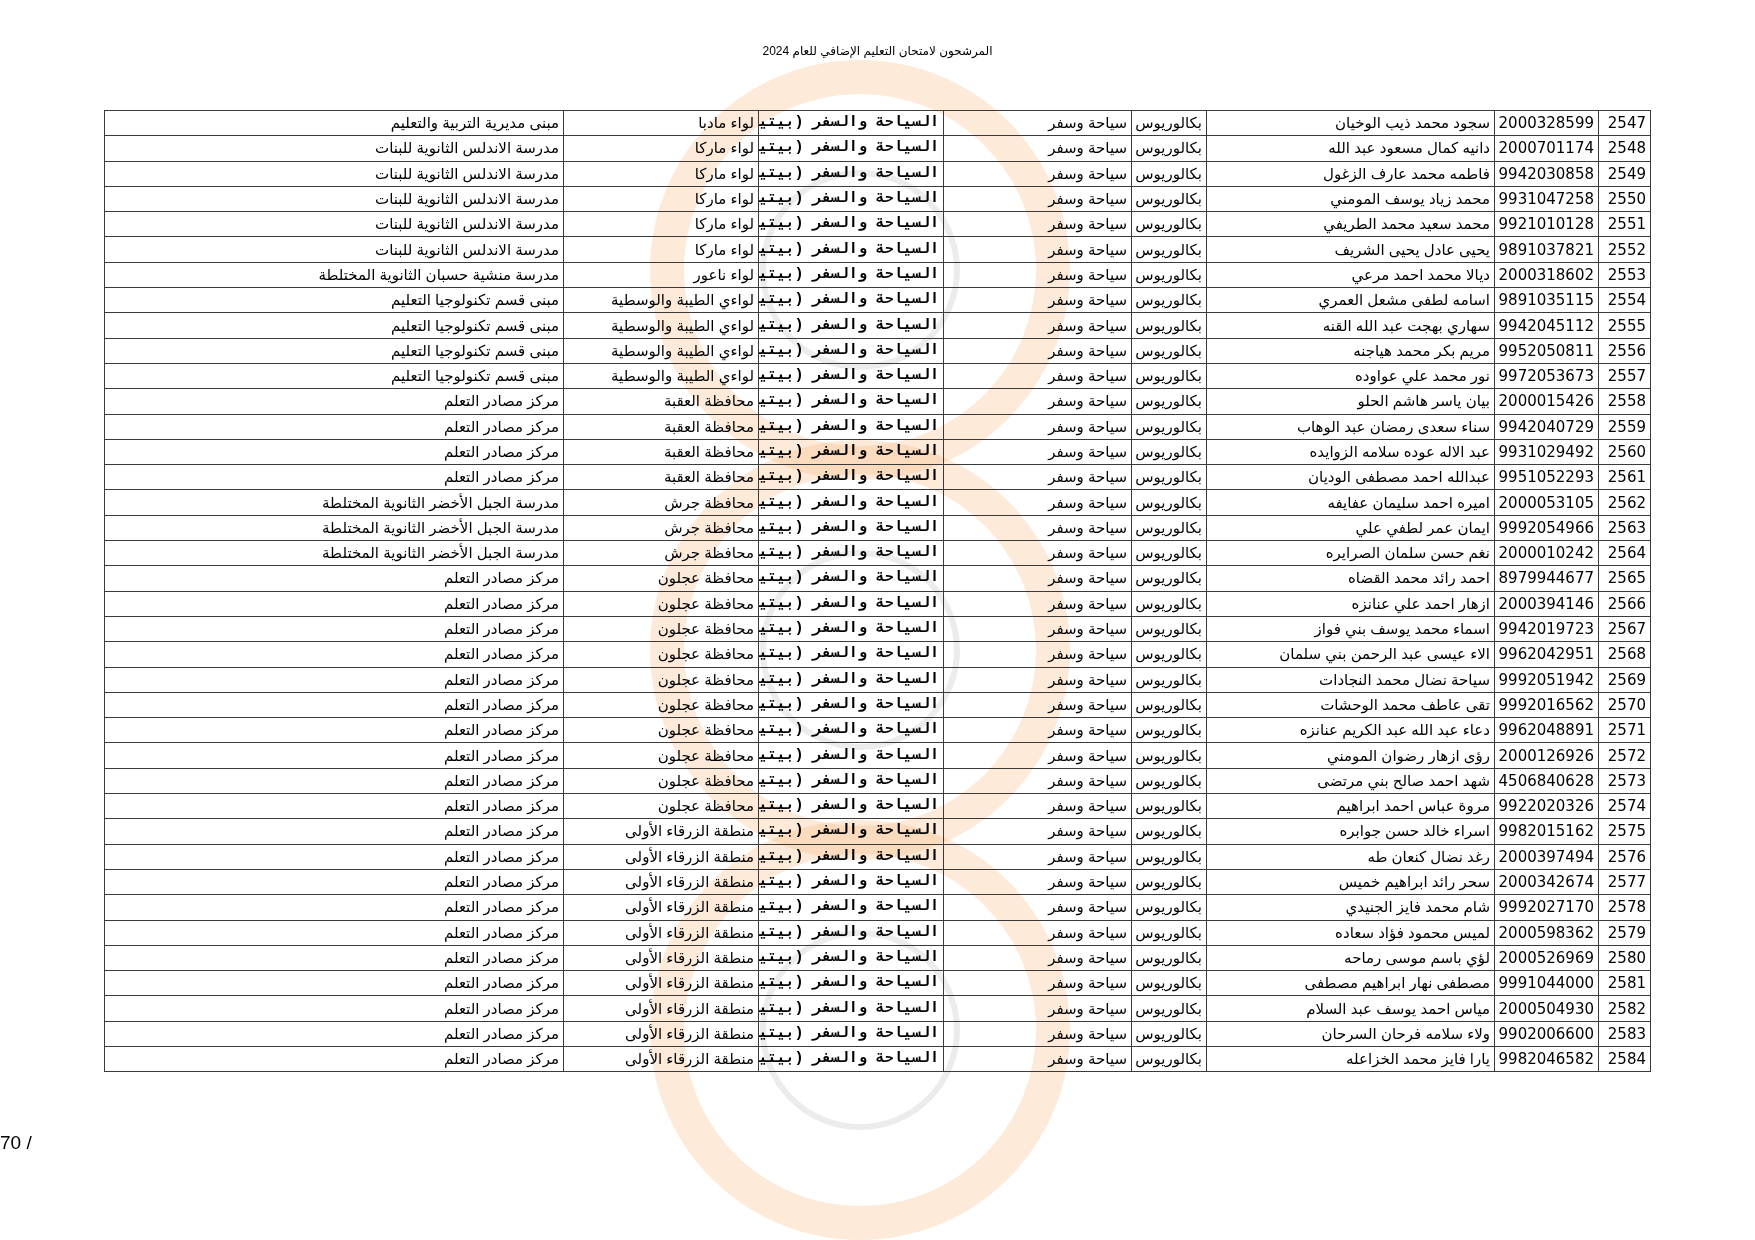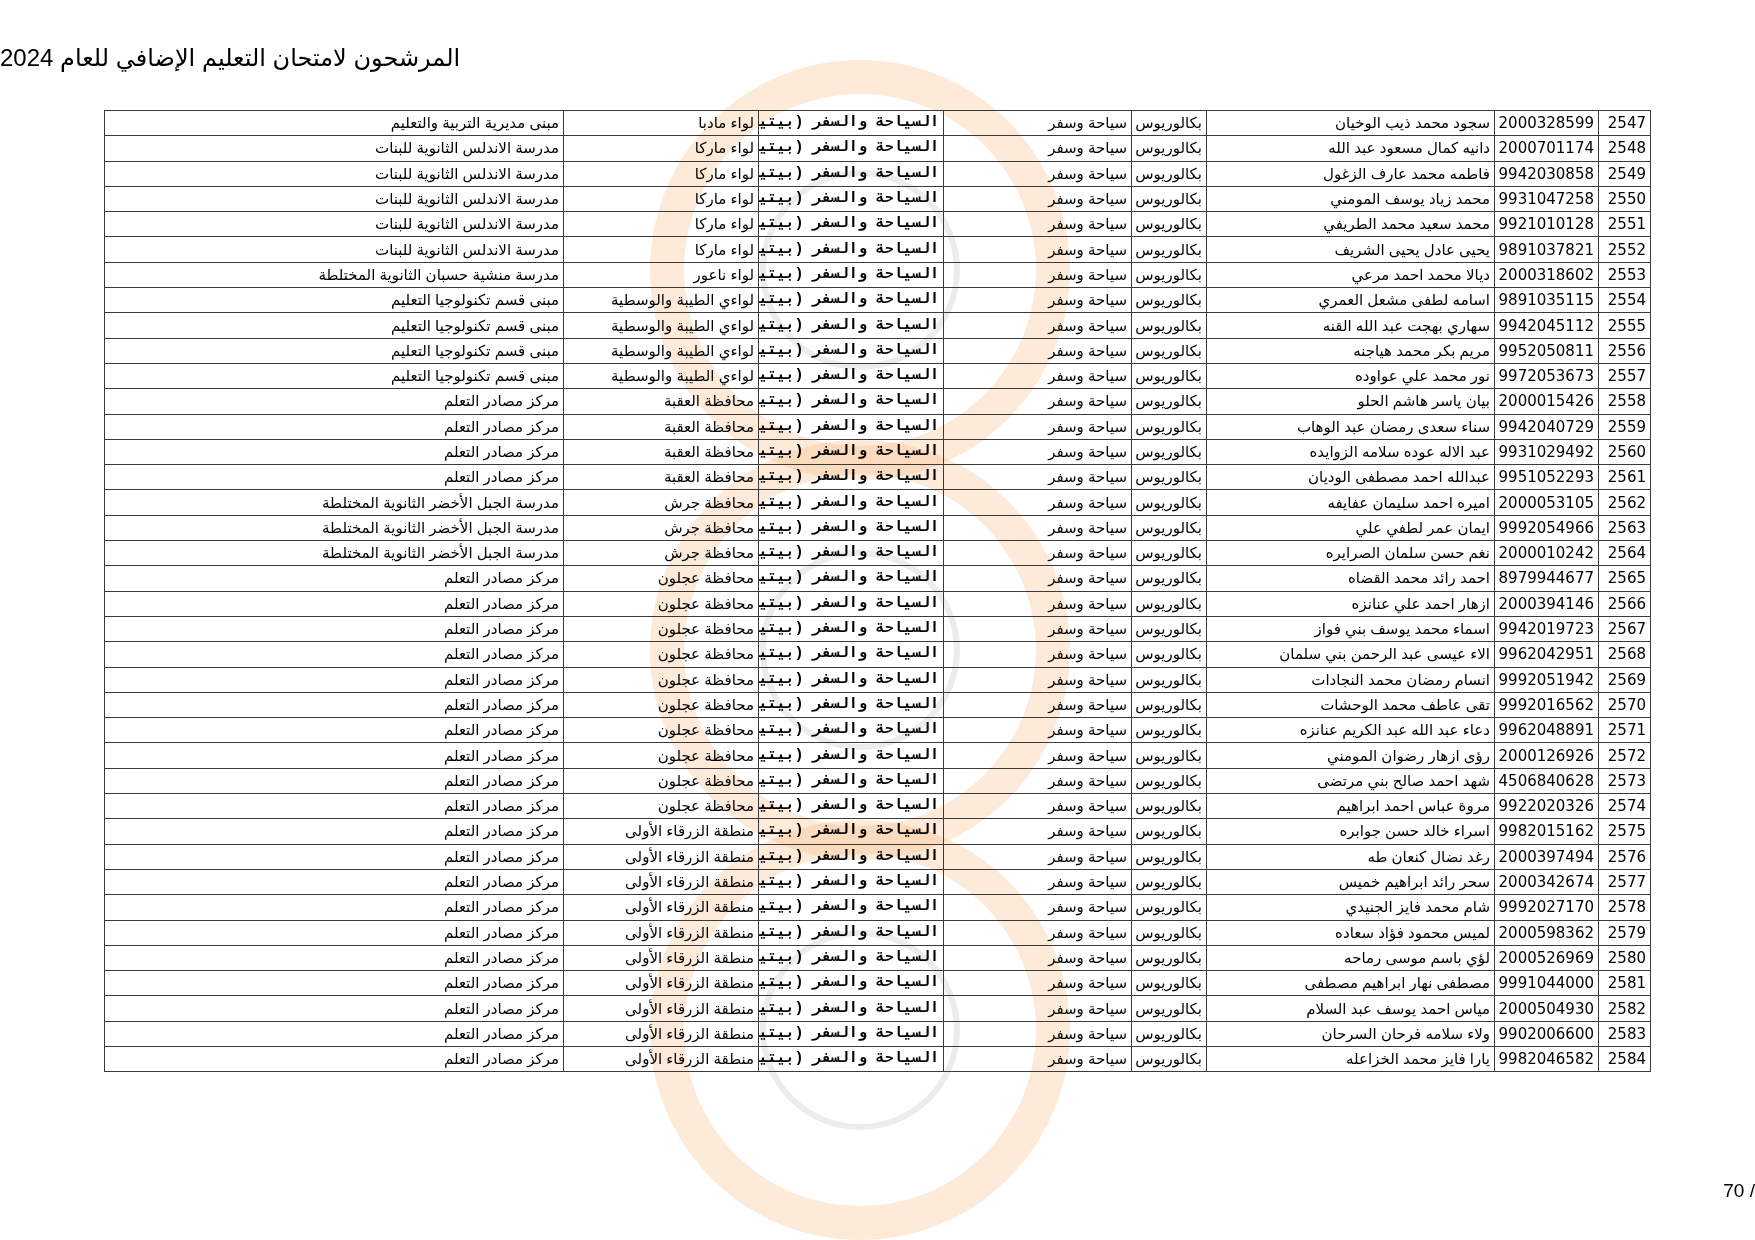--- a/index.html
+++ b/index.html
@@ -1,25 +1,25 @@
 <!DOCTYPE html>
 <html><head>
 <meta charset="utf-8">
 <style>
   html, body { margin:0; padding:0; background:#ffffff; }
   body { width:1755px; height:1240px; position:relative; overflow:hidden; font-family:"Liberation Sans", "DejaVu Sans", sans-serif; color:#000; }
-  .page-title { position:absolute; top:44px; left:0; width:1755px; text-align:left; font-size:24px; direction:rtl; }
+  .page-title { position:absolute; top:44px; left:0; width:1755px; text-align:center; font-size:12px; direction:rtl; }
   .watermark { position:absolute; pointer-events:none; z-index:0; }
   .wm-ring { border-radius:50%; border:34px solid rgba(247,178,120,0.28); box-sizing:border-box; }
   .wm-inner { border-radius:50%; border:6px solid rgba(180,180,180,0.25); box-sizing:border-box; }
   table.data { position:absolute; left:104px; top:110px; width:1546px; border-collapse:collapse; direction:rtl; table-layout:fixed; z-index:1; }
   table.data td { border:1.5px solid #3a3a3a; height:24.3px; padding:0 4px; font-size:15px; white-space:nowrap; overflow:hidden; line-height:24px; }
   td.seq, td.nid { text-align:right; font-family:"DejaVu Sans", sans-serif; font-size:15px; }
   td.spec { font-weight:bold;font-family:Liberation Mono, monospace; }
-  .page-num { position:absolute; top:1180px; left:0; width:1755px; text-align:right; font-size:19px; }
+  .page-num { position:absolute; top:1132px; left:0; width:1755px; text-align:left; font-size:19px; }
 </style>
 </head>
 <body>
 
 <div class="page-title">المرشحون لامتحان التعليم الإضافي للعام 2024</div>
 
 <div class="watermark wm-ring" style="left:650px;top:60px;width:420px;height:420px;"></div>
 <div class="watermark wm-inner" style="left:760px;top:170px;width:200px;height:200px;"></div>
 <div class="watermark wm-ring" style="left:650px;top:440px;width:420px;height:420px;"></div>
 <div class="watermark wm-inner" style="left:760px;top:550px;width:200px;height:200px;"></div>
@@ -254,21 +254,21 @@
         <td class="name">الاء عيسى عبد الرحمن بني سلمان</td>
         <td class="deg">بكالوريوس</td>
         <td class="major">سياحة وسفر</td>
         <td class="spec">السياحة والسفر (بيتيك)</td>
         <td class="region">محافظة عجلون</td>
         <td class="center">مركز مصادر التعلم</td>
       </tr>
       <tr>
         <td class="seq">2569</td>
         <td class="nid">9992051942</td>
-        <td class="name">انسام رمضان محمد النجادات</td>
+        <td class="name">سياحة نضال محمد النجادات</td>
         <td class="deg">بكالوريوس</td>
         <td class="major">سياحة وسفر</td>
         <td class="spec">السياحة والسفر (بيتيك)</td>
         <td class="region">محافظة عجلون</td>
         <td class="center">مركز مصادر التعلم</td>
       </tr>
       <tr>
         <td class="seq">2570</td>
         <td class="nid">9992016562</td>
         <td class="name">تقى عاطف محمد الوحشات</td>

